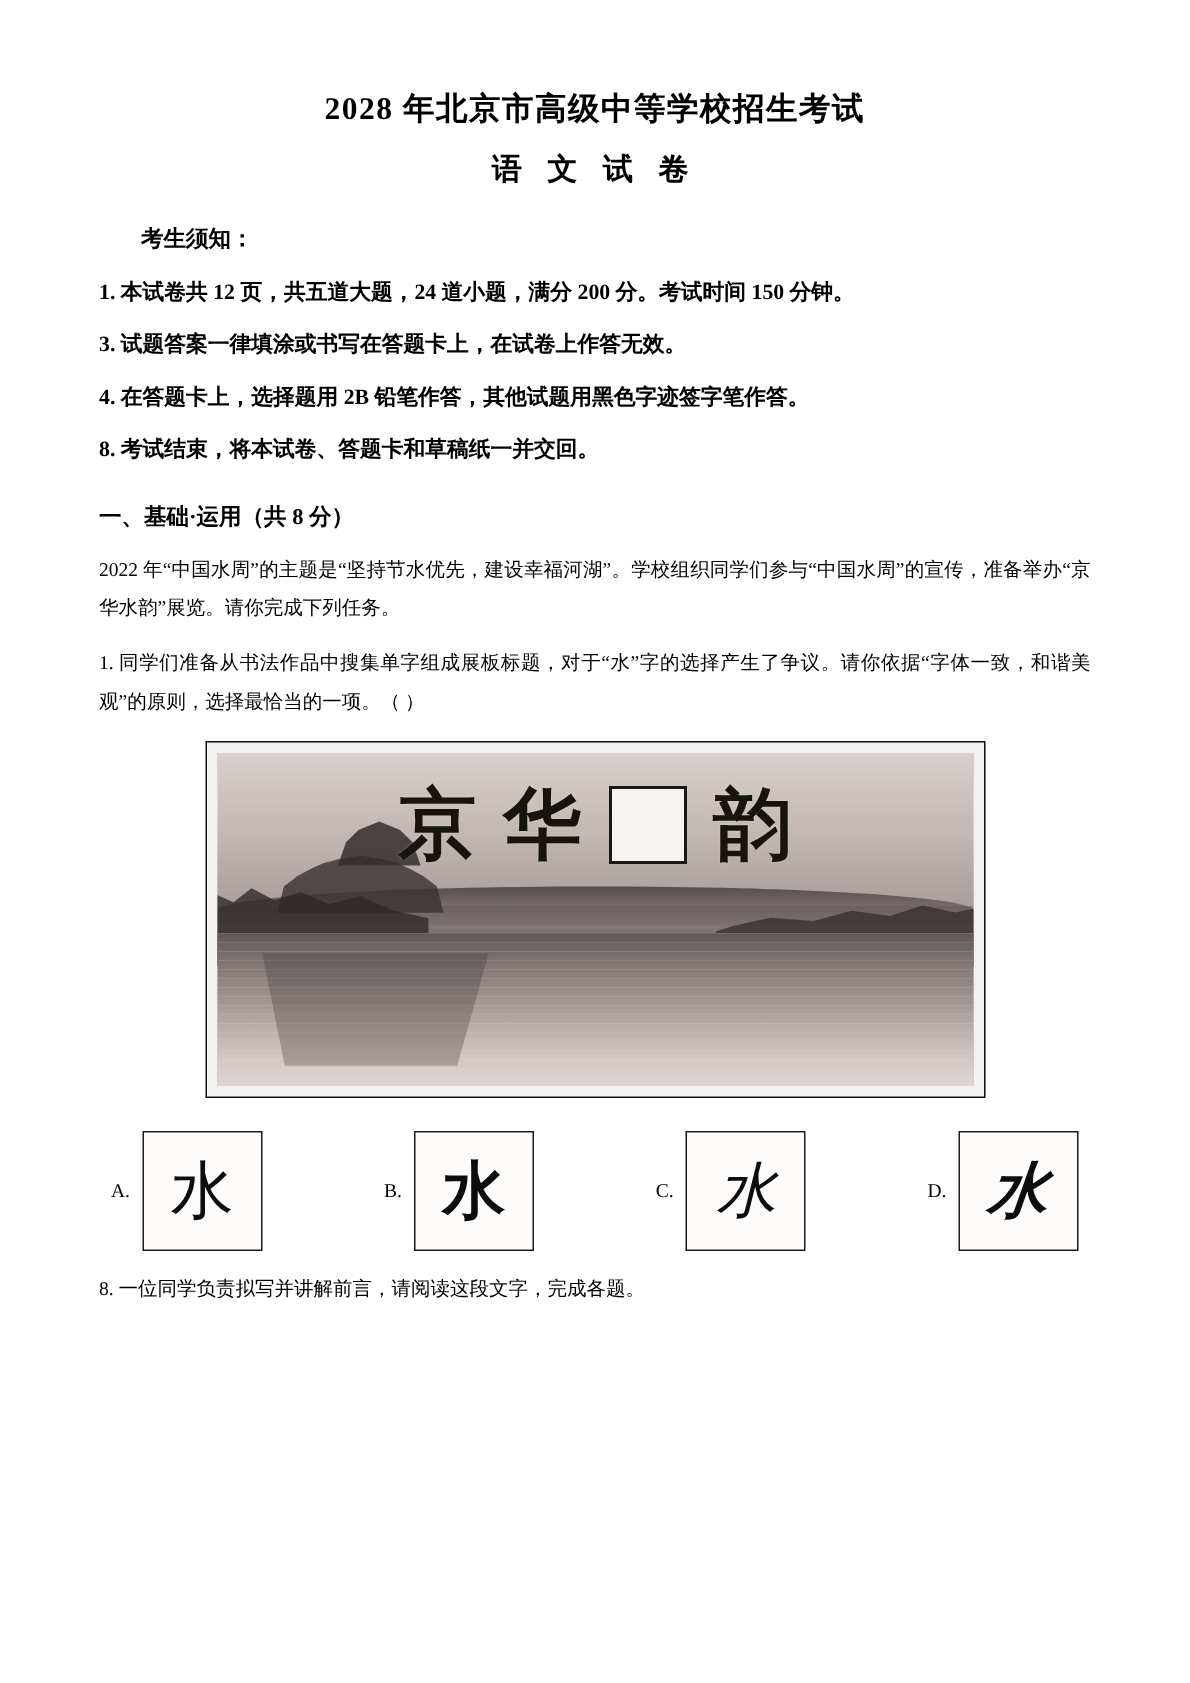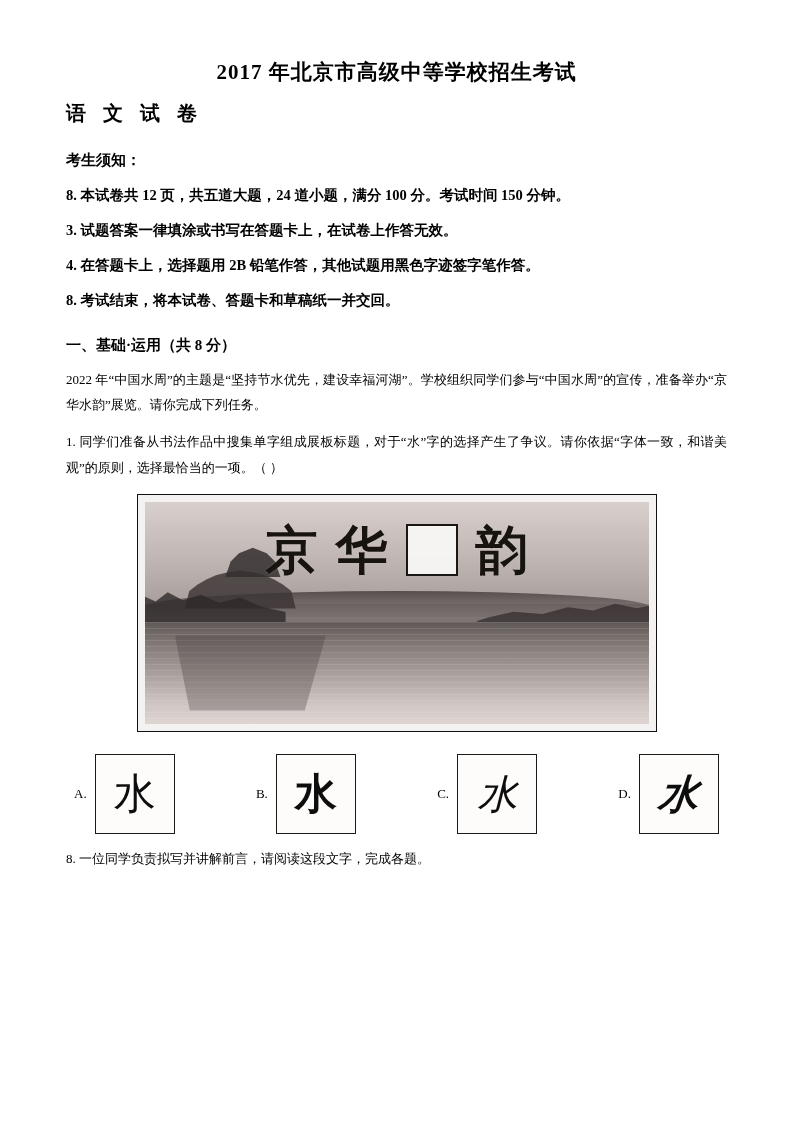--- a/index.html
+++ b/index.html
@@ -24,31 +24,33 @@
   }
   .title-main {
     text-align: center;
     font-size: 21px;
     font-weight: bold;
     letter-spacing: 1px;
     margin-top: 58px;
     line-height: 1.4;
   }
   .title-sub {
+    text-align: center;
     font-size: 20px;
     font-weight: bold;
     letter-spacing: 6px;
     margin-top: 12px;
     line-height: 1.4;
   }
   .notice-head {
     font-size: 15px;
     font-weight: bold;
     margin-top: 22px;
     line-height: 1.5;
+    margin-left: 28px;
   }
   .notice-item {
     font-size: 14.5px;
     font-weight: bold;
     margin-top: 12px;
     line-height: 1.6;
   }
   .section-head {
     font-size: 15px;
     font-weight: bold;
@@ -194,25 +196,25 @@
   }
   .option-char.style-b { font-weight: bold; }
   .option-char.style-c { font-style: italic; font-size: 40px; letter-spacing: -1px; }
   .option-char.style-d { font-style: italic; font-weight: bold; font-size: 40px; transform: skewX(-6deg); }
 </style>
 </head>
 <body>
 
 <div class="page">
 
-  <div class="title-main">2017 年北京市高级中等学校招生考试</div>
+  <div class="title-main">2028 年北京市高级中等学校招生考试</div>
   <div class="title-sub">语 文 试 卷</div>
 
   <div class="notice-head">考生须知：</div>
-  <div class="notice-item">8. 本试卷共 12 页，共五道大题，24 道小题，满分 100 分。考试时间 150 分钟。</div>
+  <div class="notice-item">1. 本试卷共 12 页，共五道大题，24 道小题，满分 200 分。考试时间 150 分钟。</div>
   <div class="notice-item">3. 试题答案一律填涂或书写在答题卡上，在试卷上作答无效。</div>
   <div class="notice-item">4. 在答题卡上，选择题用 2B 铅笔作答，其他试题用黑色字迹签字笔作答。</div>
   <div class="notice-item">8. 考试结束，将本试卷、答题卡和草稿纸一并交回。</div>
 
   <div class="section-head">一、基础·运用（共 8 分）</div>
   <div class="para">2022 年“中国水周”的主题是“坚持节水优先，建设幸福河湖”。学校组织同学们参与“中国水周”的宣传，准备举办“京华水韵”展览。请你完成下列任务。</div>
 
   <div class="q-num">1. 同学们准备从书法作品中搜集单字组成展板标题，对于“水”字的选择产生了争议。请你依据“字体一致，和谐美观”的原则，选择最恰当的一项。（    ）</div>
 
   <div class="figure-wrap">

